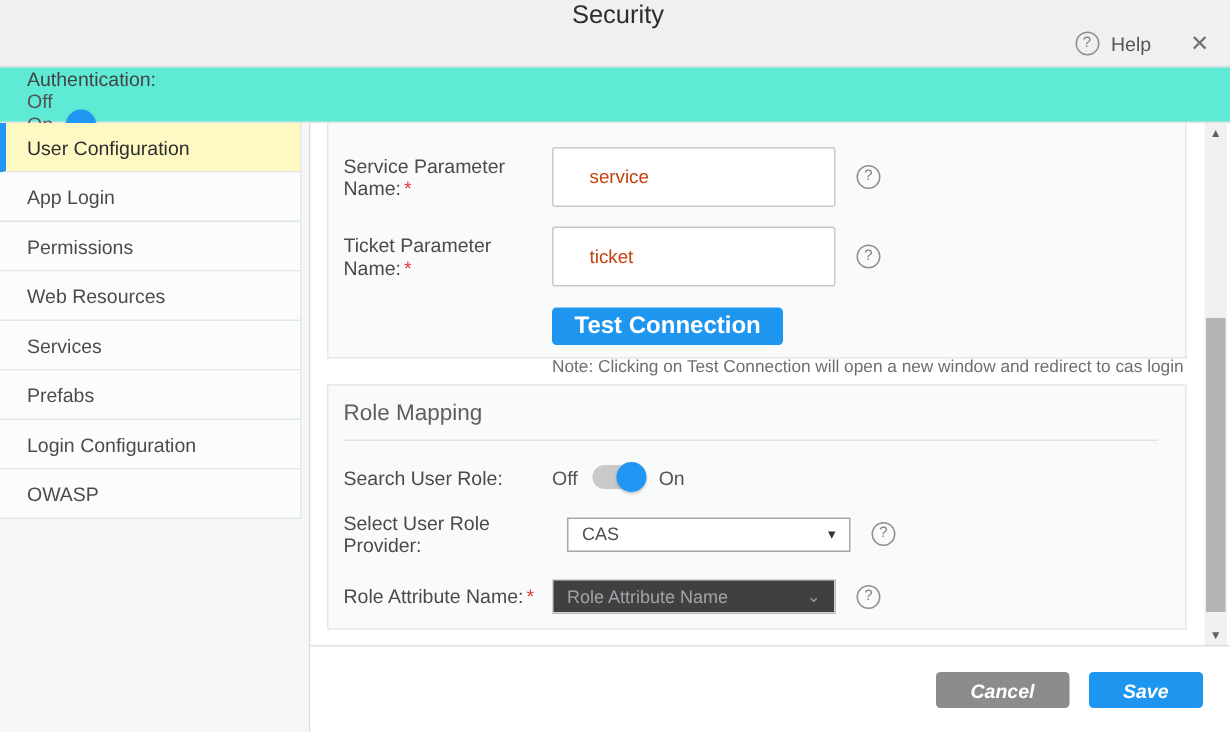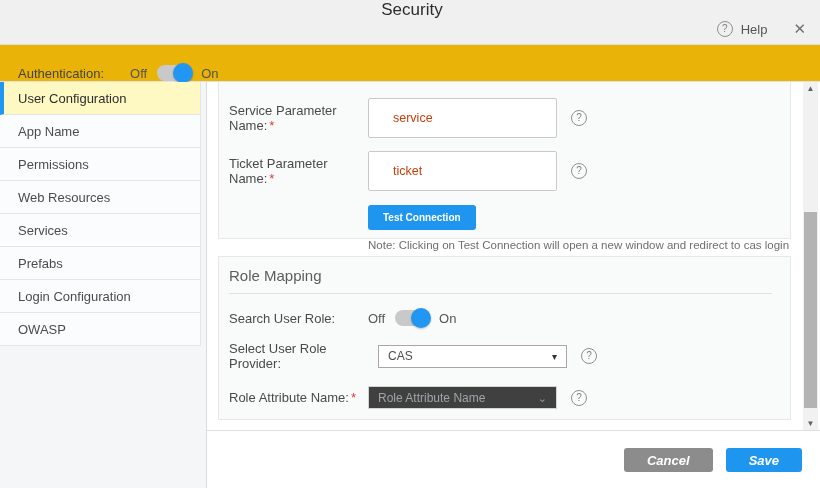--- a/index.html
+++ b/index.html
@@ -13,22 +13,22 @@
     display:flex; align-items:center; padding:0 14px 0 18px;flex-direction:column; }
   .header-title { font-size:17px; font-weight:500; color:#2d2d2d; }
   .header-right { margin-left:auto; display:flex; align-items:center; }
   .qmark { width:16px; height:16px; border:1px solid #909090; border-radius:50%;
     color:#808080; font-size:10px; line-height:14px; text-align:center; flex:0 0 auto; }
   .help-label { font-size:13px; color:#555; margin-left:8px; }
   .close-icon { font-size:15px; color:#6f6f6f; margin-left:26px; cursor:pointer; }
 
   
   .auth-bar { position:absolute; top:45px; left:0; width:820px; height:37px;
-    background:#eab308; border-bottom:1px solid #e2e2e2;
-    display:flex; align-items:flex-end; padding-left:18px; }
+    background:#5eead4; border-bottom:1px solid #e2e2e2;
+    display:flex; align-items:flex-start; padding-left:18px;flex-direction:column; }
   .auth-label { font-size:13px; color:#444; margin-right:26px; }
   .tg-off,.tg-on { font-size:13px; color:#555; }
   .toggle { width:34px; height:16px; background:#c9c9c9; border-radius:8px;
     position:relative; margin:0 10px; cursor:pointer; }
   .toggle .knob { position:absolute; width:20px; height:20px; border-radius:50%;
     background:#2196f3; right:-2px; top:-2px; box-shadow:0 1px 2px rgba(0,0,0,.25); }
 
   
   .main { position:absolute; top:82px; left:0; width:820px; bottom:0; display:flex; }
   .sidebar { width:207px; background:#f4f6f8; border-right:1px solid #dadada; flex:0 0 auto; }
@@ -49,21 +49,21 @@
 
   .frow { display:flex; align-items:center; padding-left:10px; }
   .f-label { width:139px; font-size:13px; color:#4a4a4a; flex:0 0 auto; }
   .req { color:#e53935; margin-left:2px; }
   .text-input { width:189px; height:40px; border:1px solid #c9c9c9; border-radius:2px;
     padding:0 24px; font-size:12.5px; color:#c2410c; background:#fff;
     font-family:"Liberation Sans","DejaVu Sans",sans-serif; }
   .help-after { margin-left:14px; }
 
   .btn-test { margin:14px 0 0 149px; height:25px; padding:0 15px;
-    background:#1e96ef; color:#fff; font-size:10px; font-weight:600;
+    background:#1e96ef; color:#fff; font-size:16px; font-weight:600;
     border:none; border-radius:3px; cursor:pointer;
     font-family:"Liberation Sans","DejaVu Sans",sans-serif; }
   .note { margin:9px 0 0 149px; font-size:11.5px; color:#6e6e6e; white-space:nowrap; }
 
   .card-title { padding:10px 10px 0 10px; font-size:15px; color:#5d5d5d; }
   .divider { border-bottom:1px solid #e2e2e2; margin:9px 18px 0 10px; }
 
   .select-box { width:189px; height:23px; border:1px solid #a6a6a6; background:#fff;
     display:flex; align-items:center; justify-content:space-between;
     padding:0 9px; font-size:12px; color:#4f4f4f; cursor:pointer;margin-left:10px; }
@@ -111,21 +111,21 @@
     <div class="toggle">
       <div class="knob"></div>
     </div>
     <span class="tg-on">On</span>
   </div>
 
   <div class="main">
 
     <div class="sidebar">
       <div class="side-item active">User Configuration</div>
-      <div class="side-item">App Name</div>
+      <div class="side-item">App Login</div>
       <div class="side-item">Permissions</div>
       <div class="side-item">Web Resources</div>
       <div class="side-item">Services</div>
       <div class="side-item">Prefabs</div>
       <div class="side-item">Login Configuration</div>
       <div class="side-item">OWASP</div>
     </div>
 
     <div class="content">
       <div class="scrollarea">

